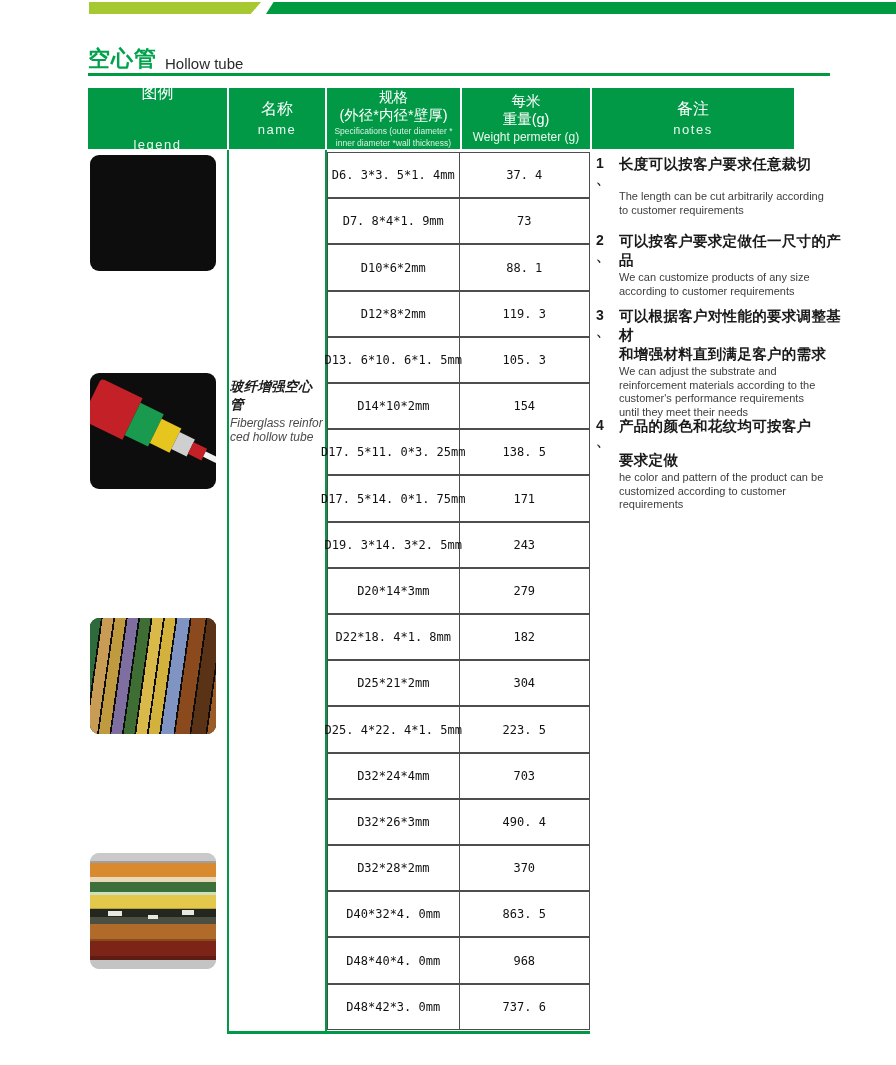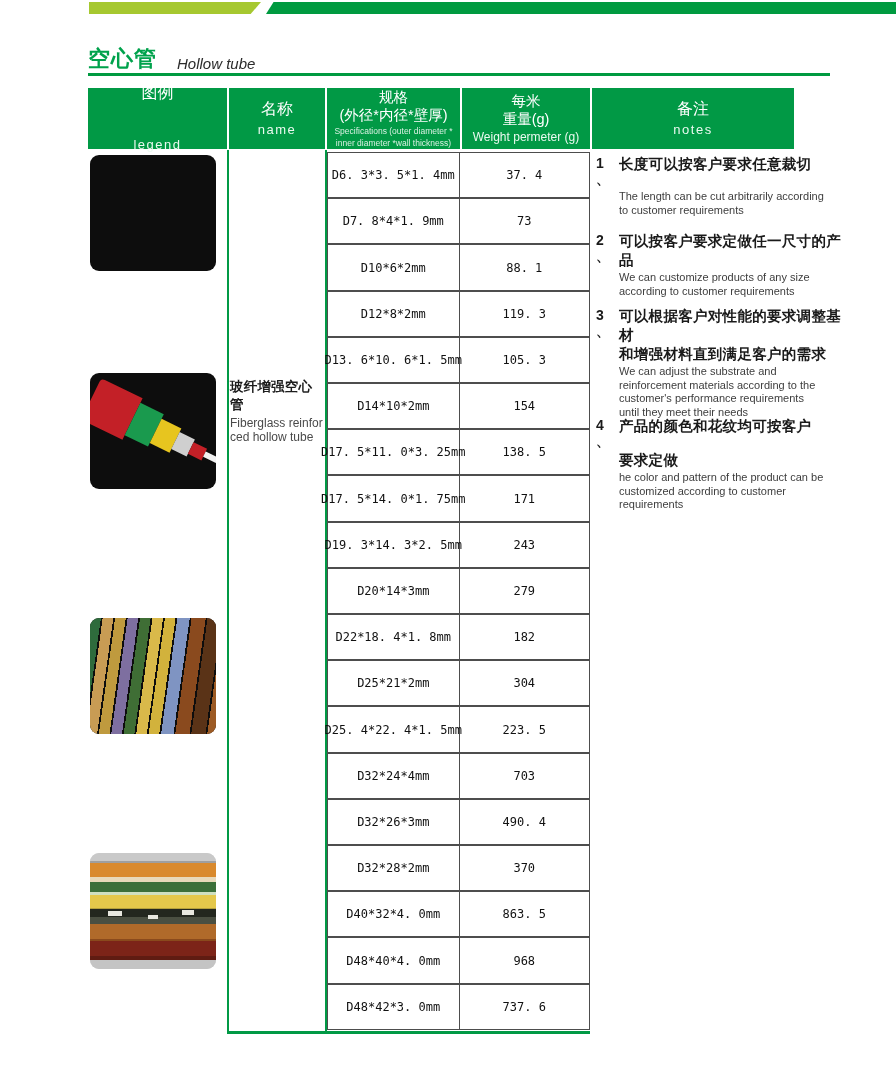--- a/index.html
+++ b/index.html
@@ -6,23 +6,23 @@
   html,body { width:896px; height:1065px; background:#ffffff; font-family:"Liberation Sans", sans-serif; }
   .page { position:relative; width:896px; height:1065px; background:#fff; overflow:hidden; }
 
   
   .banner-lime { position:absolute; left:89px; top:2px; width:172px; height:12px; background:#a6c830;
                  clip-path:polygon(0 0,100% 0,94% 100%,0 100%); }
   .banner-green { position:absolute; left:266px; top:2px; width:630px; height:12px; background:#009a40;
                   clip-path:polygon(1.2% 0,100% 0,100% 100%,0 100%); }
 
   
-  .title-row { position:absolute; left:88px; top:44px; display:flex; align-items:flex-end; gap:20px; }
+  .title-row { position:absolute; left:88px; top:44px; display:flex; align-items:flex-end; gap:8px; }
   .title-zh { font-size:22px; font-weight:bold; color:#00a24c; letter-spacing:1px; }
-  .title-en { font-size:15px; color:#2b2b2b; padding-bottom:2px;font-style:italic; }
+  .title-en { font-size:15px; color:#2b2b2b; padding-bottom:2px; }
   .title-rule { position:absolute; left:88px; top:73px; width:742px; height:3px; background:#009a40; }
 
   
   .hcell { position:absolute; top:88px; height:61px; background:#019945; color:#fff; display:flex;
            flex-direction:column; align-items:center; justify-content:center; line-height:1.25; text-align:center; }
   .h-legend { left:88px;  width:139px;gap:31px; }
   .h-name   { left:229px; width:96px; }
   .h-spec   { left:327px; width:133px; }
   .h-weight { left:462px; width:128px; }
   .h-notes  { left:592px; width:202px; }
@@ -64,21 +64,21 @@
       #3c6f3a 25% 34%, #cfe0c0 34% 36%, #e4c84b 36% 47%, #b5a13c 47% 48%,
       #23271f 48% 55%, #4a4f42 55% 61%, #b06a2a 61% 74%, #8a4a1c 74% 76%,
       #7c2418 76% 89%, #5f1c12 89% 92%, #c4c4c4 92% 100%); }
   .ph4 .speck1, .ph4 .speck2, .ph4 .speck3 { position:absolute; background:#e8e8e0; }
   .ph4 .speck1 { left:18px; top:58px; width:14px; height:5px; }
   .ph4 .speck2 { left:58px; top:62px; width:10px; height:4px; }
   .ph4 .speck3 { left:92px; top:57px; width:12px; height:5px; }
 
   
   .name-col { position:absolute; left:227px; top:150px; width:100px; height:884px;
-              border-left:2px solid #019945; border-right:2px solid #019945; border-bottom:3px solid #019945; }
+              border-left:2px solid #019945; border-right:2px solid #019945; border-bottom:3px solid #019945;font-style:italic; }
   .name-inner { margin-top:228px; padding:0 1px; }
   .name-zh { font-size:13.5px; font-weight:600; color:#1c1c1c; letter-spacing:0.2px; }
   .name-en { font-size:12px; color:#4a4a4a; line-height:14px; white-space:pre-line; margin-top:2px; }
 
   
   .rows { position:absolute; left:327px; top:152px; width:263px; height:878px;
           display:flex; flex-direction:column; justify-content:space-between; }
   .row { display:flex; height:52px; border:1.5px solid #4d4d4d; background:#fff; }
   .cell-spec { width:131.5px; border-right:1.5px solid #4d4d4d; display:flex; align-items:center; justify-content:center; }
   .cell-weight { flex:1; display:flex; align-items:center; justify-content:center; }

